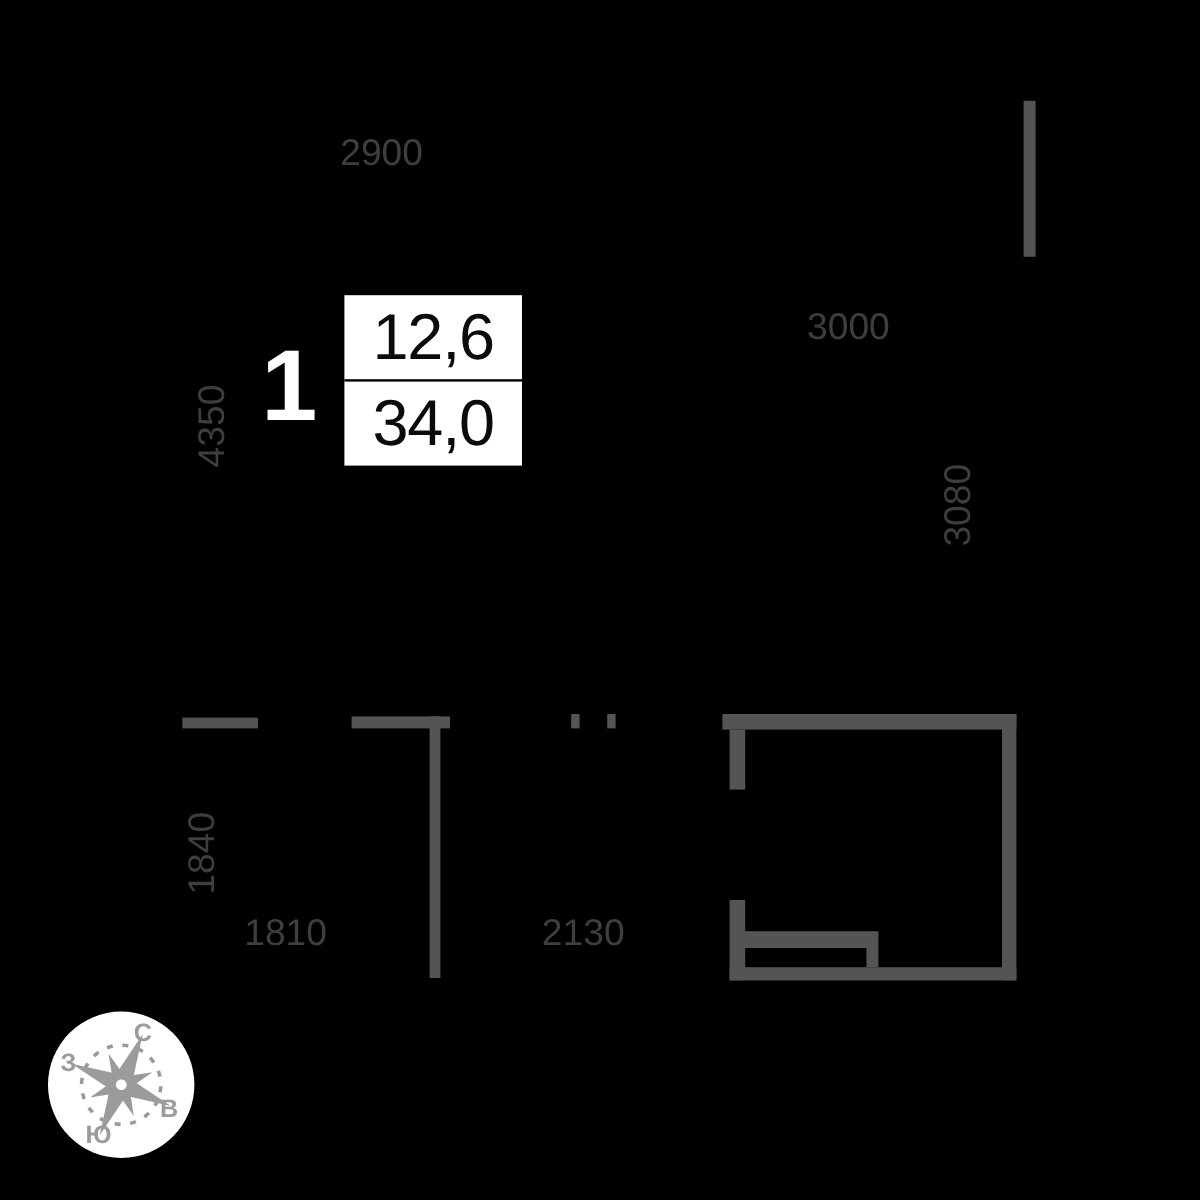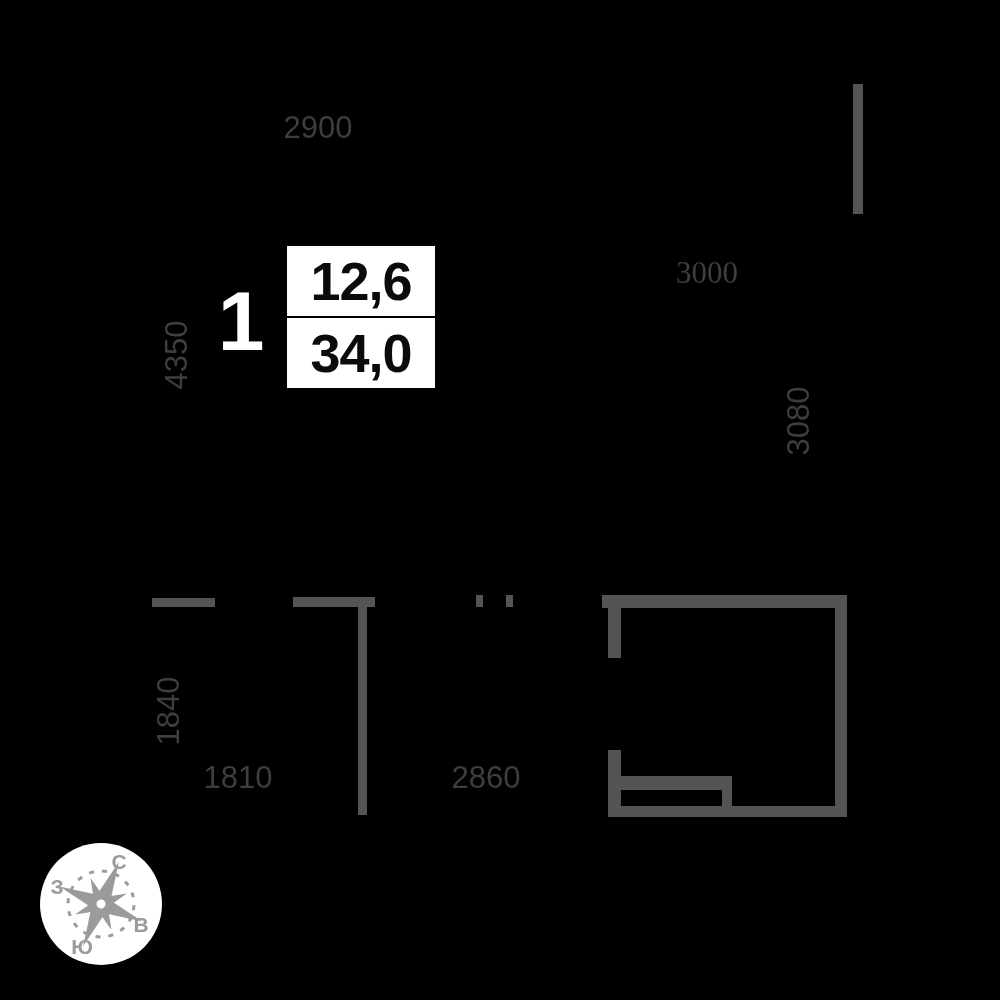--- a/index.html
+++ b/index.html
@@ -42,21 +42,21 @@
     display:flex;
     flex-direction:column;
   }
   .area-box .cell{
     flex:1;
     display:flex;
     align-items:center;
     justify-content:center;
     color:#0b0b0b;
     font-size:54px;
-    font-weight:700;
+    font-weight:400;
     line-height:1;
     letter-spacing:-1px;
   }
   .area-box .cell.lower{
     border-top:2px solid #000000;
   }
   .compass{
     position:absolute;
     left:36px;top:839px;
     width:130px;height:130px;
@@ -79,25 +79,25 @@
   <div class="wall" style="left:602px;top:595px;width:245px;height:13px;"></div>
   <div class="wall" style="left:608px;top:608px;width:13px;height:50px;"></div>
   <div class="wall" style="left:608px;top:750px;width:13px;height:67px;"></div>
   <div class="wall" style="left:835px;top:595px;width:12px;height:222px;"></div>
   <div class="wall" style="left:608px;top:806px;width:239px;height:11px;"></div>
   <div class="wall" style="left:610px;top:776px;width:122px;height:14px;"></div>
   <div class="wall" style="left:722px;top:790px;width:10px;height:16px;"></div>
 
   <div class="dim" style="left:318px;top:127px;">2900</div>
   <div class="dim vert" style="left:176px;top:355px;">4350</div>
-  <div class="dim" style="left:707px;top:272px;font-family:Liberation Serif, serif;">3000</div>
+  <div class="dim" style="left:707px;top:272px;">3000</div>
   <div class="dim vert" style="left:798px;top:421px;">3080</div>
   <div class="dim vert" style="left:168px;top:711px;">1840</div>
   <div class="dim" style="left:238px;top:777px;">1810</div>
-  <div class="dim" style="left:486px;top:777px;">2860</div>
+  <div class="dim" style="left:486px;top:777px;">2130</div>
 
   <div class="unit-number">1</div>
 
   <div class="area-box">
     <div class="cell upper">12,6</div>
     <div class="cell lower">34,0</div>
   </div>
 
   <svg class="compass" viewBox="0 0 130 130" xmlns="http://www.w3.org/2000/svg">
     <circle cx="65" cy="65" r="61" fill="#ffffff"></circle>

